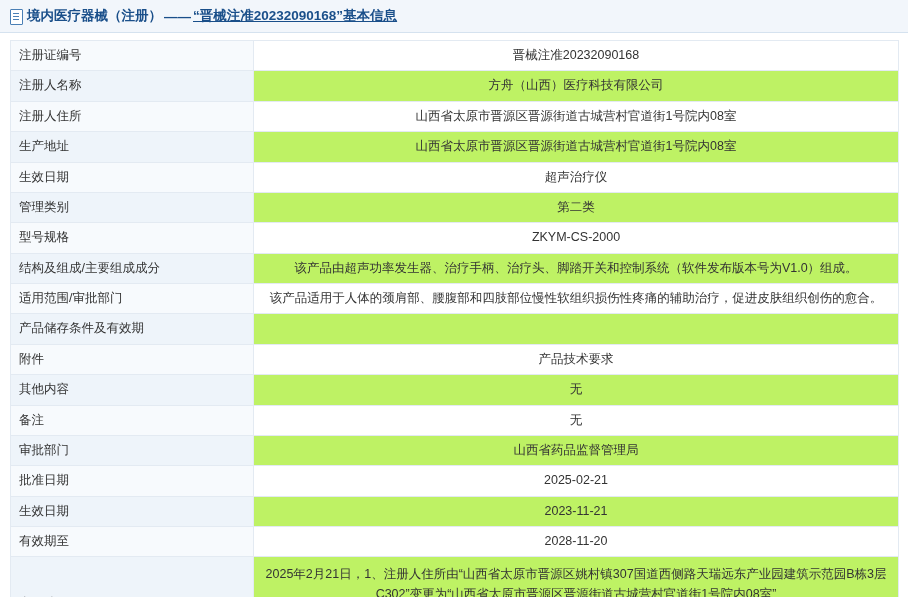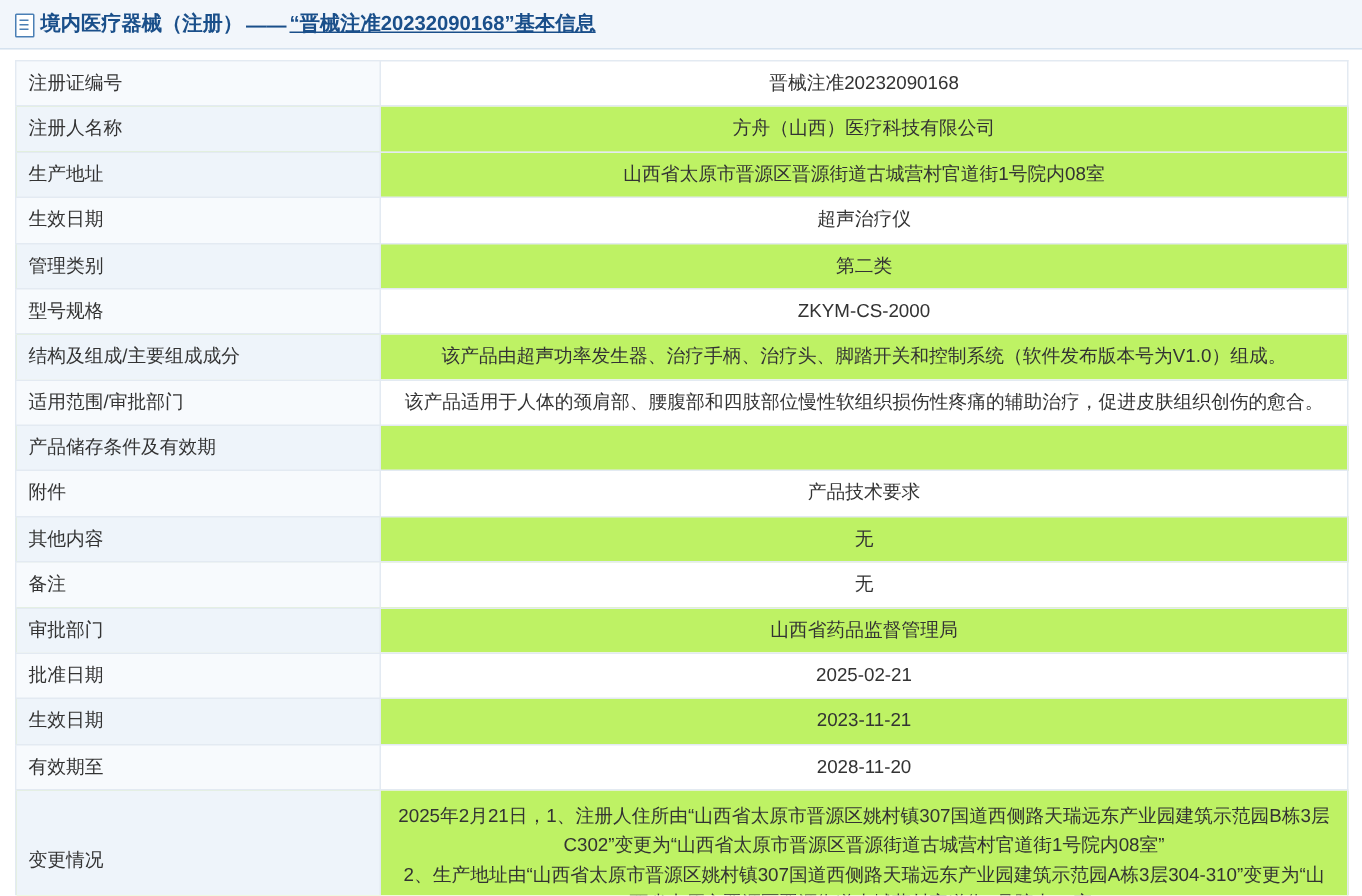--- a/index.html
+++ b/index.html
@@ -124,20 +124,24 @@
         </colgroup>
       <tbody>
         <tr>
           <th class="label">注册证编号</th>
           <td class="value">晋械注准20232090168</td>
         </tr>
         <tr class="alt">
           <th class="label">注册人名称</th>
           <td class="value">方舟（山西）医疗科技有限公司</td>
         </tr>
+        <tr>
+          <th class="label">注册人住所</th>
+          <td class="value">山西省太原市晋源区晋源街道古城营村官道街1号院内08室</td>
+        </tr>
         <tr class="alt">
           <th class="label">生产地址</th>
           <td class="value">山西省太原市晋源区晋源街道古城营村官道街1号院内08室</td>
         </tr>
         <tr>
           <th class="label">生效日期</th>
           <td class="value">超声治疗仪</td>
         </tr>
         <tr class="alt">
           <th class="label">管理类别</th>

